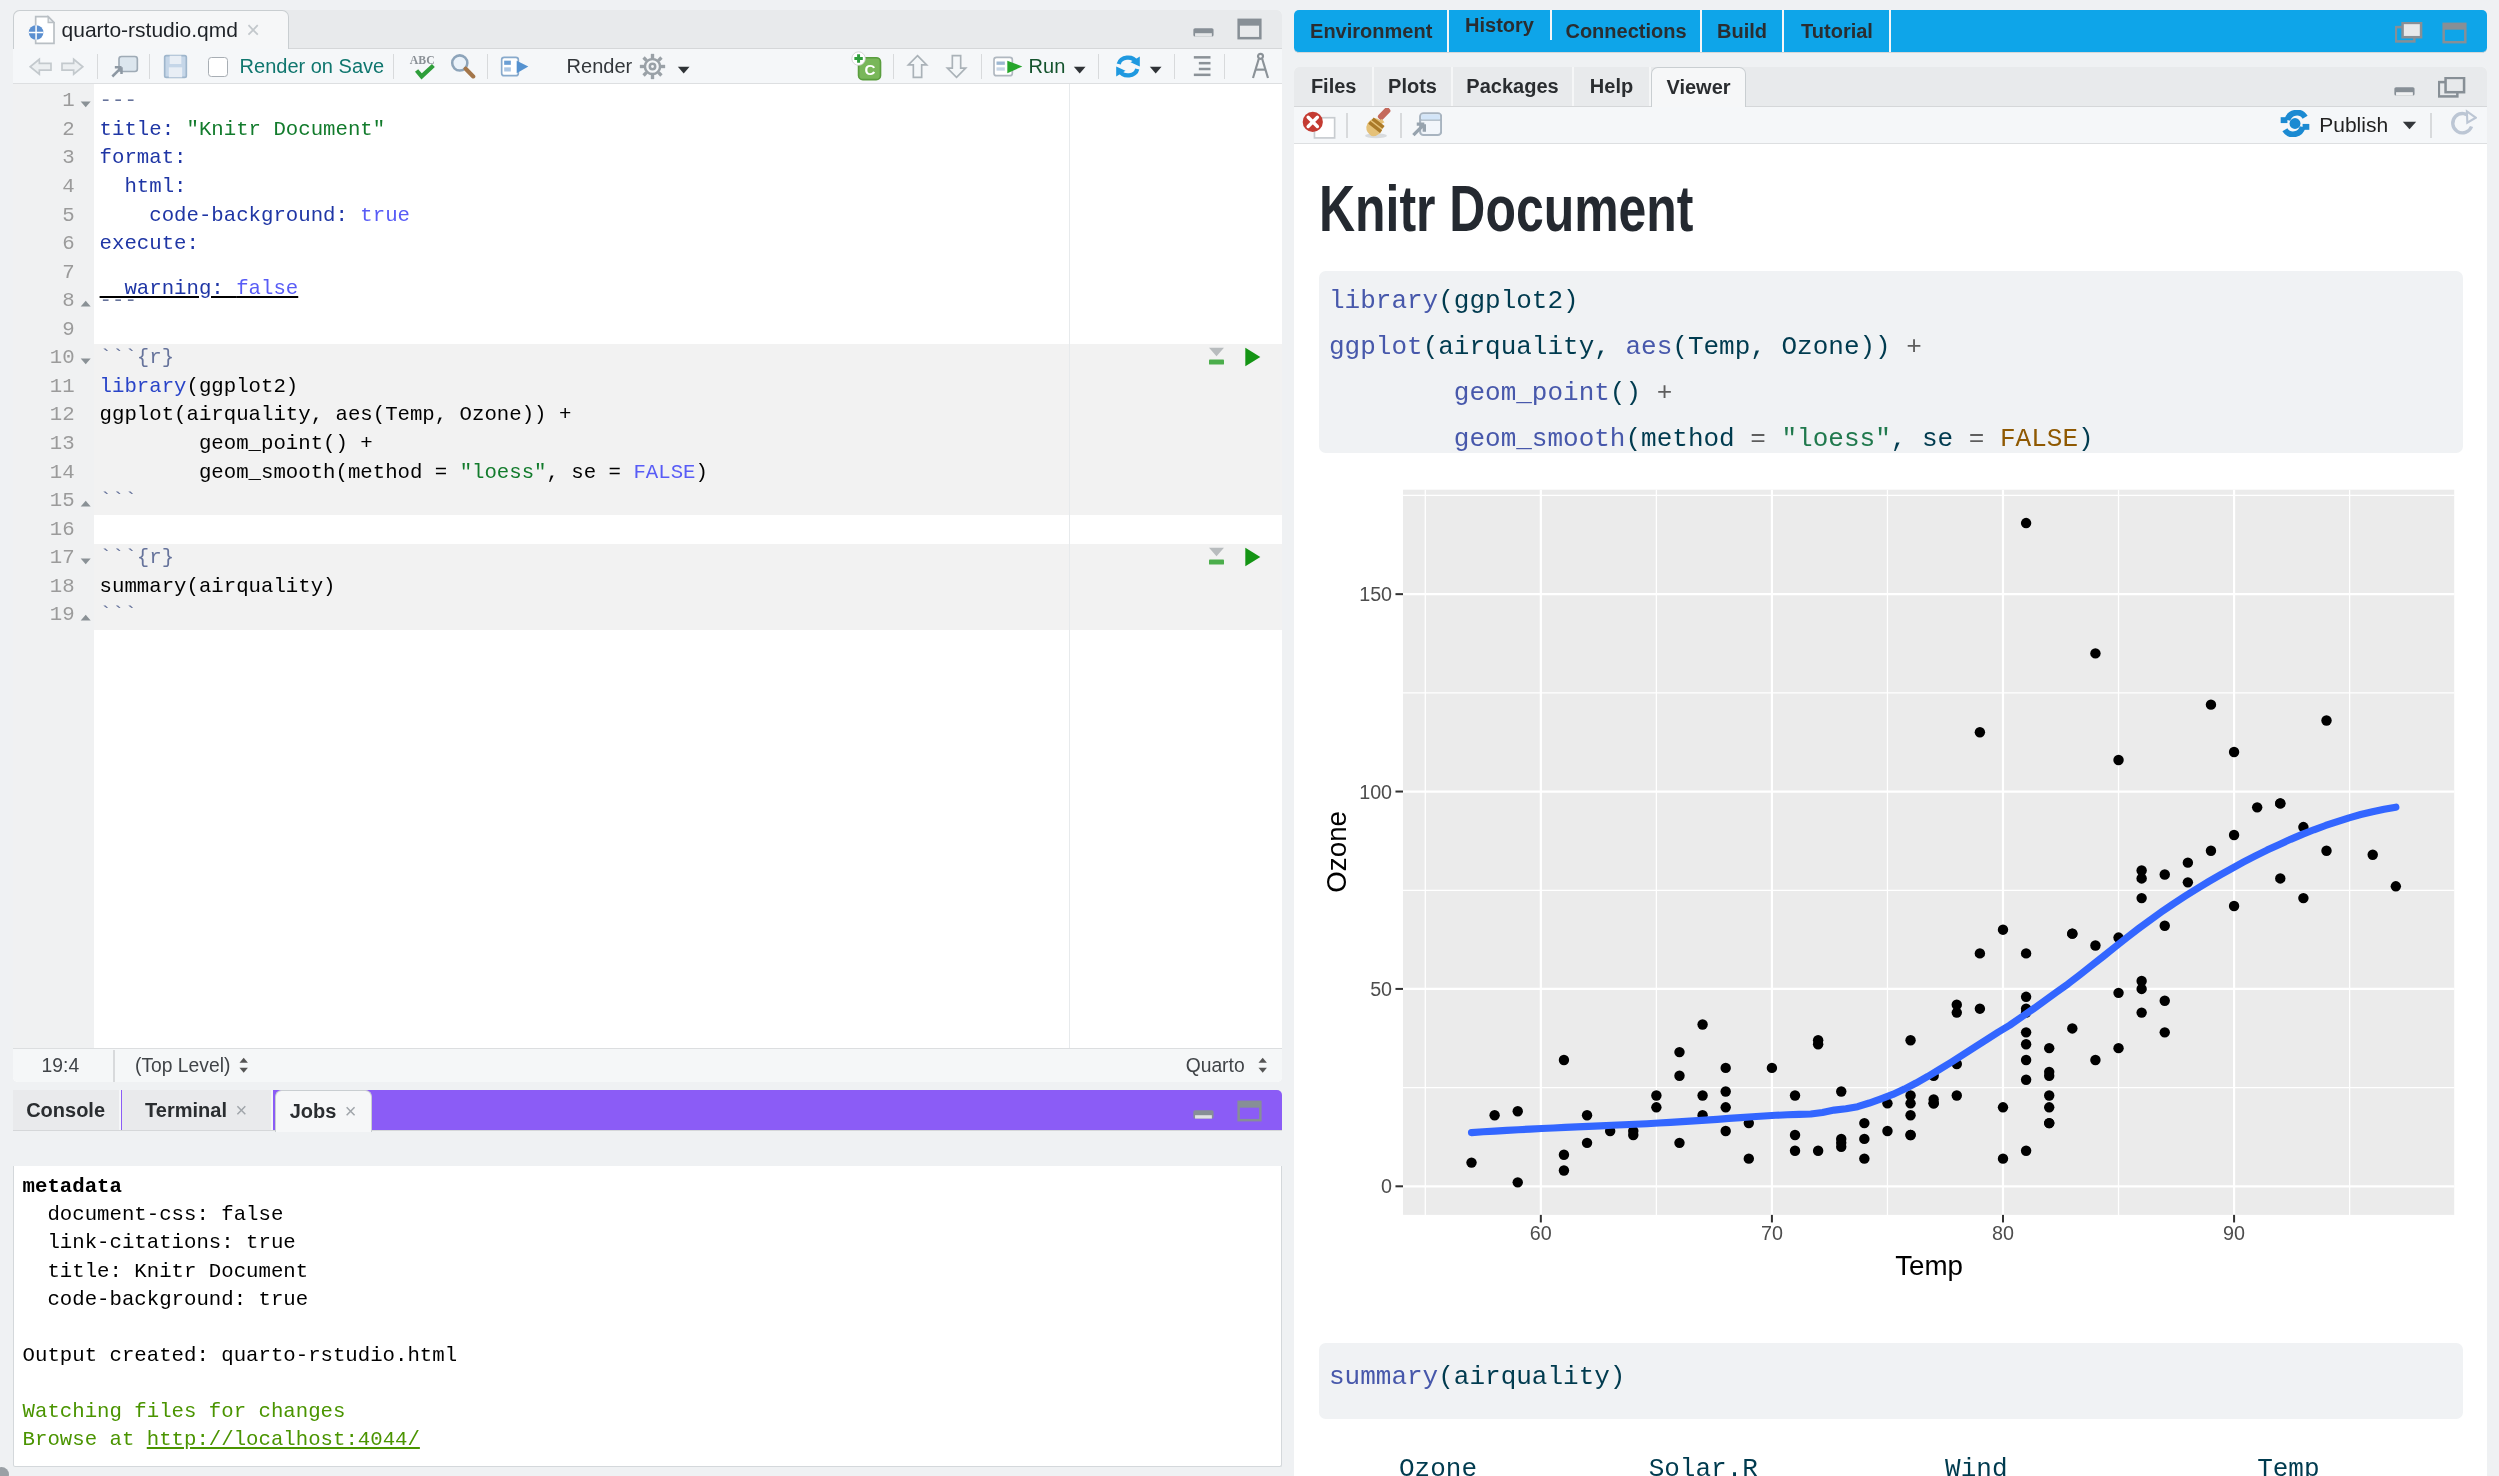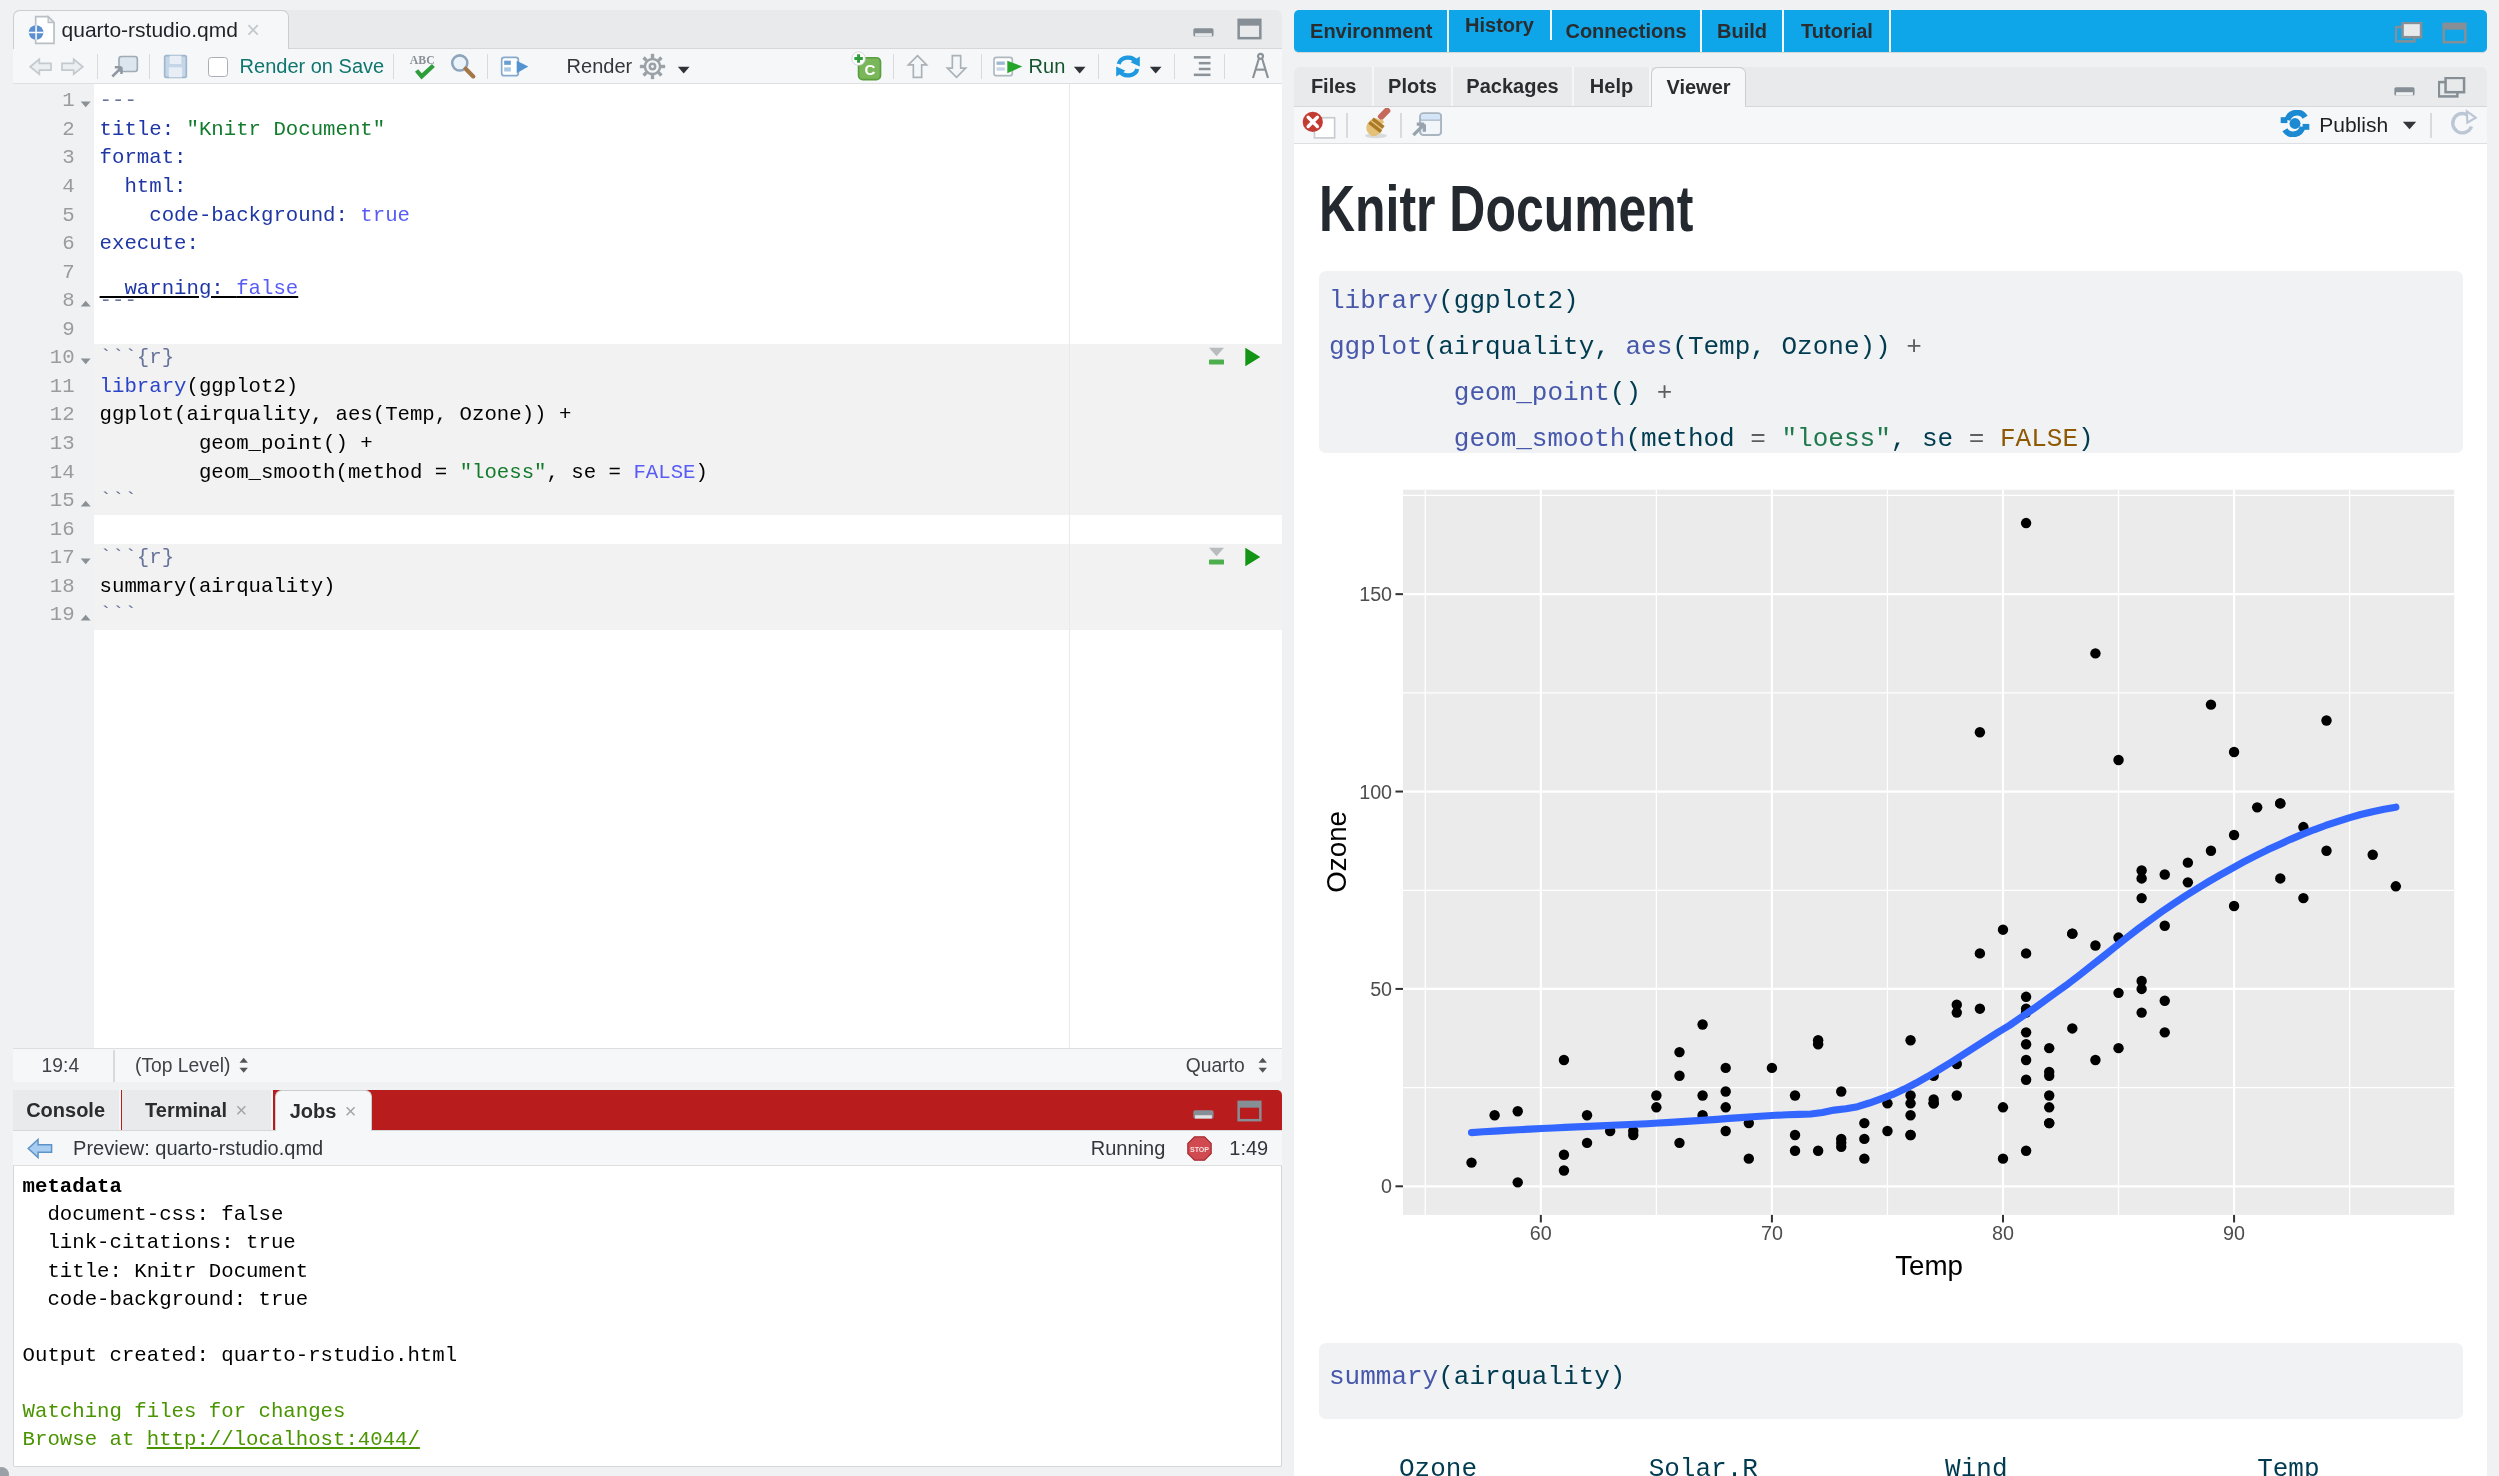--- a/index.html
+++ b/index.html
@@ -268,50 +268,34 @@
       </svg>
     <span style="margin-left:auto; margin-right:11.8px;">Quarto</span>
     <svg width="13.4" height="18.5" viewBox="0 0 16 22" style="margin-left:0;margin-right:11.8px;">
         <path d="M3 8 L13 8 L8 2 Z" fill="#555"></path>
         <path d="M3 14 L13 14 L8 20 Z" fill="#555"></path>
       </svg>
   </div>
 </div>
 
 <div class="pane" id="console">
-  <div class="tabbar" style="height:41px; background:#b91c1c;">
+  <div class="tabbar" style="height:41px; background:#8b5cf6;">
     <div class="tab bold sep" style="left:0; width:108px; background:#e9eaec;">Console</div>
     <div class="tab bold sep" style="left:109px; width:151px; background:#e9eaec;">Terminal <span style="font-weight:normal; color:#a0a5aa; margin-left:8.4px;">×</span></div>
     <div class="tab bold active" style="left:262px; width:97px; background:#f6f7f8;">Jobs <span style="font-weight:normal; color:#a0a5aa; margin-left:8.4px;">×</span></div>
       <div class="paneicons" style="right:20px; top:10px;">
         <svg width="28.6" height="22" viewBox="0 0 34 26">
           <rect x="4" y="12" width="24" height="10" rx="2" fill="#878f96"></rect>
           <rect x="6" y="18" width="20" height="4" fill="#e0e2e4"></rect>
         </svg>
         <svg width="25" height="22" viewBox="0 0 30 26">
           <rect x="2" y="2" width="26" height="22" fill="none" stroke="#878f96" stroke-width="3"></rect>
           <rect x="2" y="2" width="26" height="7" fill="#878f96"></rect>
         </svg>
       </div>
-  </div>
-  <div class="toolbar" style="top:41px; height:35px; border-top:0;" id="jobsbar">
-    <span id="backarrow" style="margin-left:13.4px; display:flex; align-items:center;">
-        <svg width="28.6" height="23" viewBox="0 0 38 30">
-          <path d="M16 3 L3 15 L16 27 L16 20 L34 20 L34 10 L16 10 Z" fill="#a9cdf0" stroke="#5e93c8" stroke-width="2"></path>
-        </svg>
-      </span>
-    <span style="margin-left:18.5px; font-size:20px; color:#33373b;">Preview: quarto-rstudio.qmd</span>
-    <span style="margin-left:auto; font-size:20px; color:#33373b;">Running</span>
-    <span id="stopsign" style="margin:0 17px 0 22px; display:flex; align-items:center;">
-        <svg width="25" height="25" viewBox="0 0 30 30">
-          <path d="M9 1 L21 1 L29 9 L29 21 L21 29 L9 29 L1 21 L1 9 Z" fill="#d04a50" stroke="#a52f35" stroke-width="1.5"></path>
-          <text x="15" y="19" font-size="8.5" font-weight="bold" fill="#f6dfe0" text-anchor="middle" font-family="Liberation Sans">STOP</text>
-        </svg>
-      </span>
-    <span style="font-size:20px; color:#33373b; margin-right:13.4px;">1:49</span>
   </div>
   <div style="position:absolute; left:0; right:0; top:76px; bottom:9.2px; background:#fff; border:1.7px solid #d4d8db; border-top:none; border-radius:0 0 2.5px 2.5px;"></div>
     <div id="joboutput">
       <div class="outline " style="top:83px;"><b>metadata</b></div>
       <div class="outline " style="top:111px;">  document-css: false</div>
       <div class="outline " style="top:139px;">  link-citations: true</div>
       <div class="outline " style="top:168px;">  title: Knitr Document</div>
       <div class="outline " style="top:196px;">  code-background: true</div>
       <div class="outline " style="top:252px;">Output created: quarto-rstudio.html</div>
       <div class="outline green" style="top:308px;">Watching files for changes</div>

